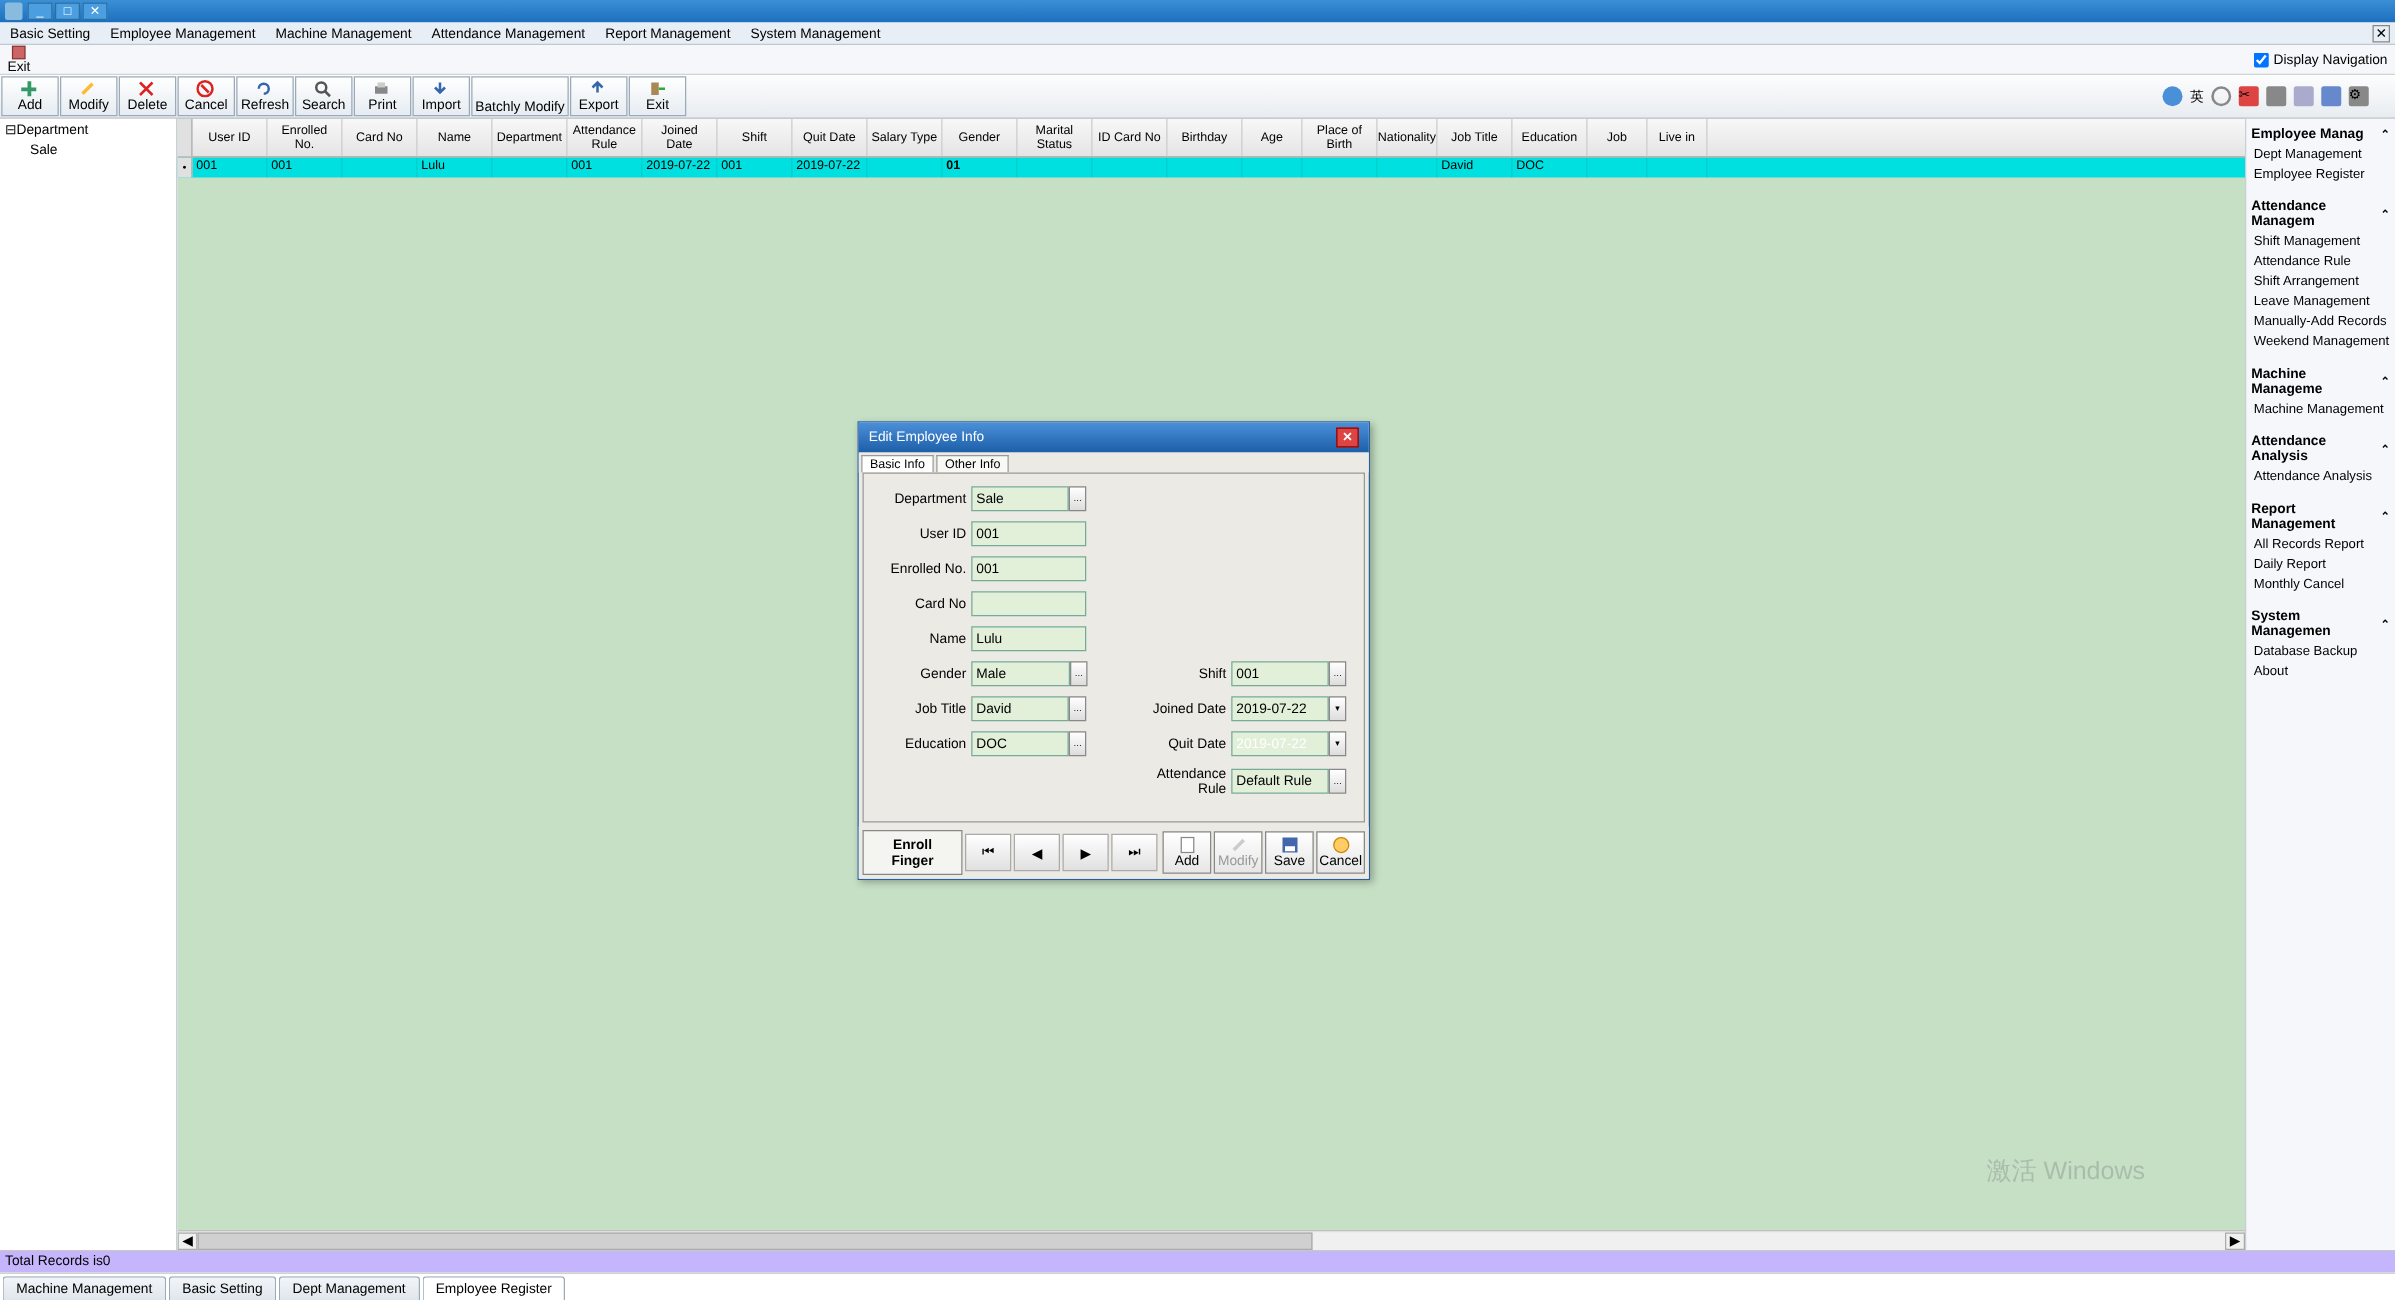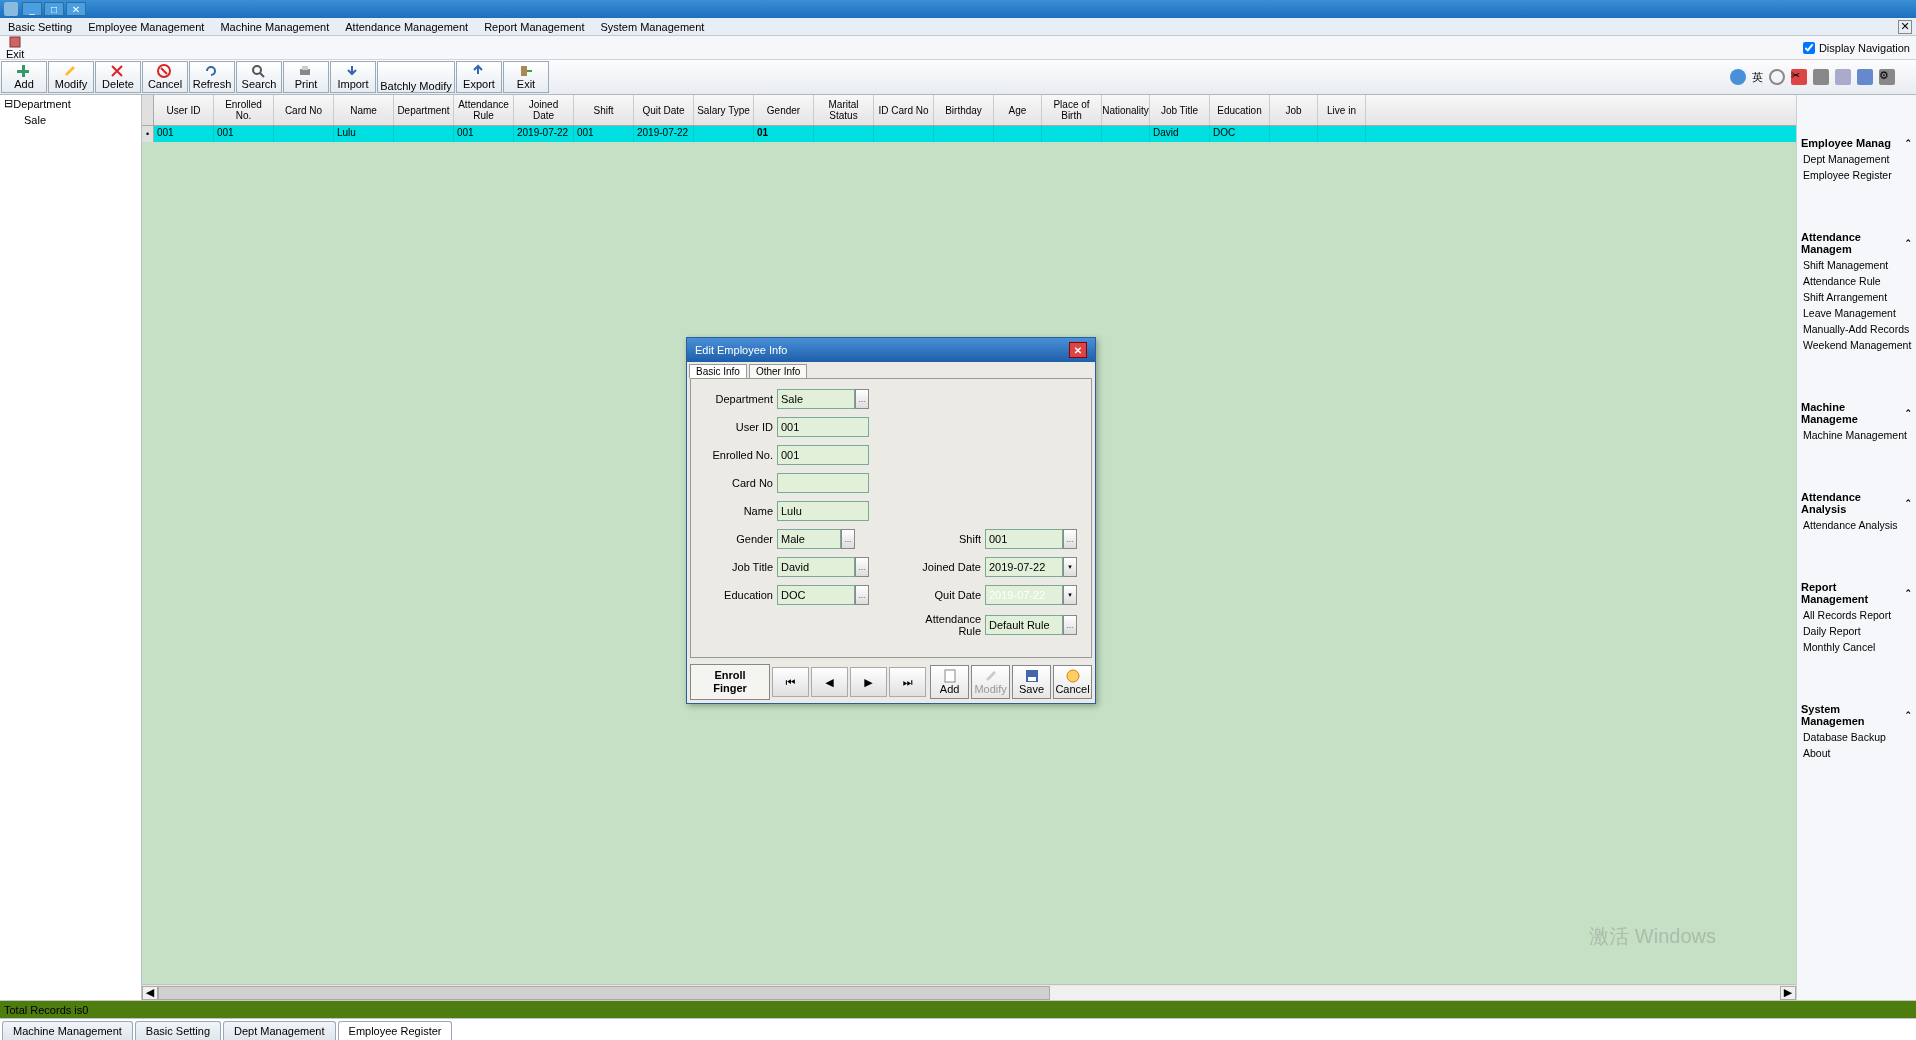--- a/index.html
+++ b/index.html
@@ -37,25 +37,25 @@
 .center { flex:1; position:relative; overflow:hidden; }
 .grid { position:absolute; inset:0; background:#c5e0c5; overflow:auto;}
 .thead { display:flex; position:sticky; top:0; background:linear-gradient(to bottom,#f8f8f8,#e4e4e4); border-bottom:1px solid #aaa; }
 .th { border-right:1px solid #ccc; padding:4px 3px; text-align:center; font-size:10px; display:flex;align-items:center;justify-content:center;}
 .trow { display:flex; background:#00e0e0; height:16px; }
 .td { border-right:1px solid rgba(0,0,0,0.08); padding:1px 3px; font-size:10px; white-space:nowrap; overflow:hidden;}
 .rowmark { width:12px; background:#e0e0e0; border-right:1px solid #aaa; display:flex;align-items:center;justify-content:center;font-size:9px;}
 
 .right { width:120px; background:#f5f7fa; border-left:1px solid #c8cfd6; overflow:auto;}
 .right .grp { padding:4px 4px 6px; }
-.right .grp .h { font-weight:bold; font-size:11px; padding:2px 0; display:flex; align-items:center;margin-top:36px;}
+.right .grp .h { font-weight:bold; font-size:11px; padding:2px 0; display:flex; align-items:center;}
 .right .grp .h .chev { margin-left:auto; font-size:9px;}
 .right .lnk { padding:2px 0 2px 2px; cursor:pointer; font-size:10.5px;}
 
-.status { height:18px; background:#4d7c0f; border-top:1px solid #c8c8c8; padding:2px 4px; font-size:10px; display:flex; align-items:center;}
+.status { height:18px; background:#c4b5fd; border-top:1px solid #c8c8c8; padding:2px 4px; font-size:10px; display:flex; }
 .bottomtabs { height:22px; background:#fff; border-top:1px solid #c0c4c8; display:flex; align-items:flex-end; padding-left:2px;}
 .bottomtabs .tab { border:1px solid #9aaab8; border-bottom:none; background:linear-gradient(to bottom,#f2f5f8,#dfe6ec); padding:3px 10px; margin-right:2px; border-radius:3px 3px 0 0; cursor:pointer; font-size:11px;}
 .bottomtabs .tab.active { background:#fff; }
 
 
 .dialog { position:absolute; left:544px; top:242px; width:410px; background:#eceae4; border:1px solid #2a5f9e; box-shadow:2px 2px 6px rgba(0,0,0,0.3); }
 .dialog .dtitle { background:linear-gradient(to bottom,#4a90d9,#1d5ea8); color:#fff; padding:4px 8px; font-size:12px; display:flex; align-items:center;}
 .dialog .dtitle .dclose { margin-left:auto; width:18px;height:16px;background:#d44;border:1px solid #800;display:flex;align-items:center;justify-content:center;cursor:pointer;color:#fff;font-size:10px;font-weight:bold;}
 .dialog .tabs { display:flex; background:#eceae4; }
 .dialog .tabs .t { border:1px solid #999; background:#f8f8f4; padding:1px 6px; margin:2px 0 0 2px; font-size:10px; cursor:pointer; border-bottom:none;}
@@ -303,21 +303,21 @@
         <div class="fld">
             <label>Card No</label>
             <input style="width: 92px;" value="">
           </div>
         <div class="fld">
             <label>Name</label>
             <input style="width: 92px;" value="Lulu">
           </div>
         <div class="fld">
             <label>Gender</label>
-            <input style="width: 64px;" value="Male">
+            <input style="width: 79px;" value="Male">
             <div class="combo">…</div>
           </div>
         <div class="fld">
             <label>Job Title</label>
             <input style="width: 78px;" value="David">
             <div class="combo">…</div>
           </div>
         <div class="fld">
             <label>Education</label>
             <input style="width: 78px;" value="DOC">

